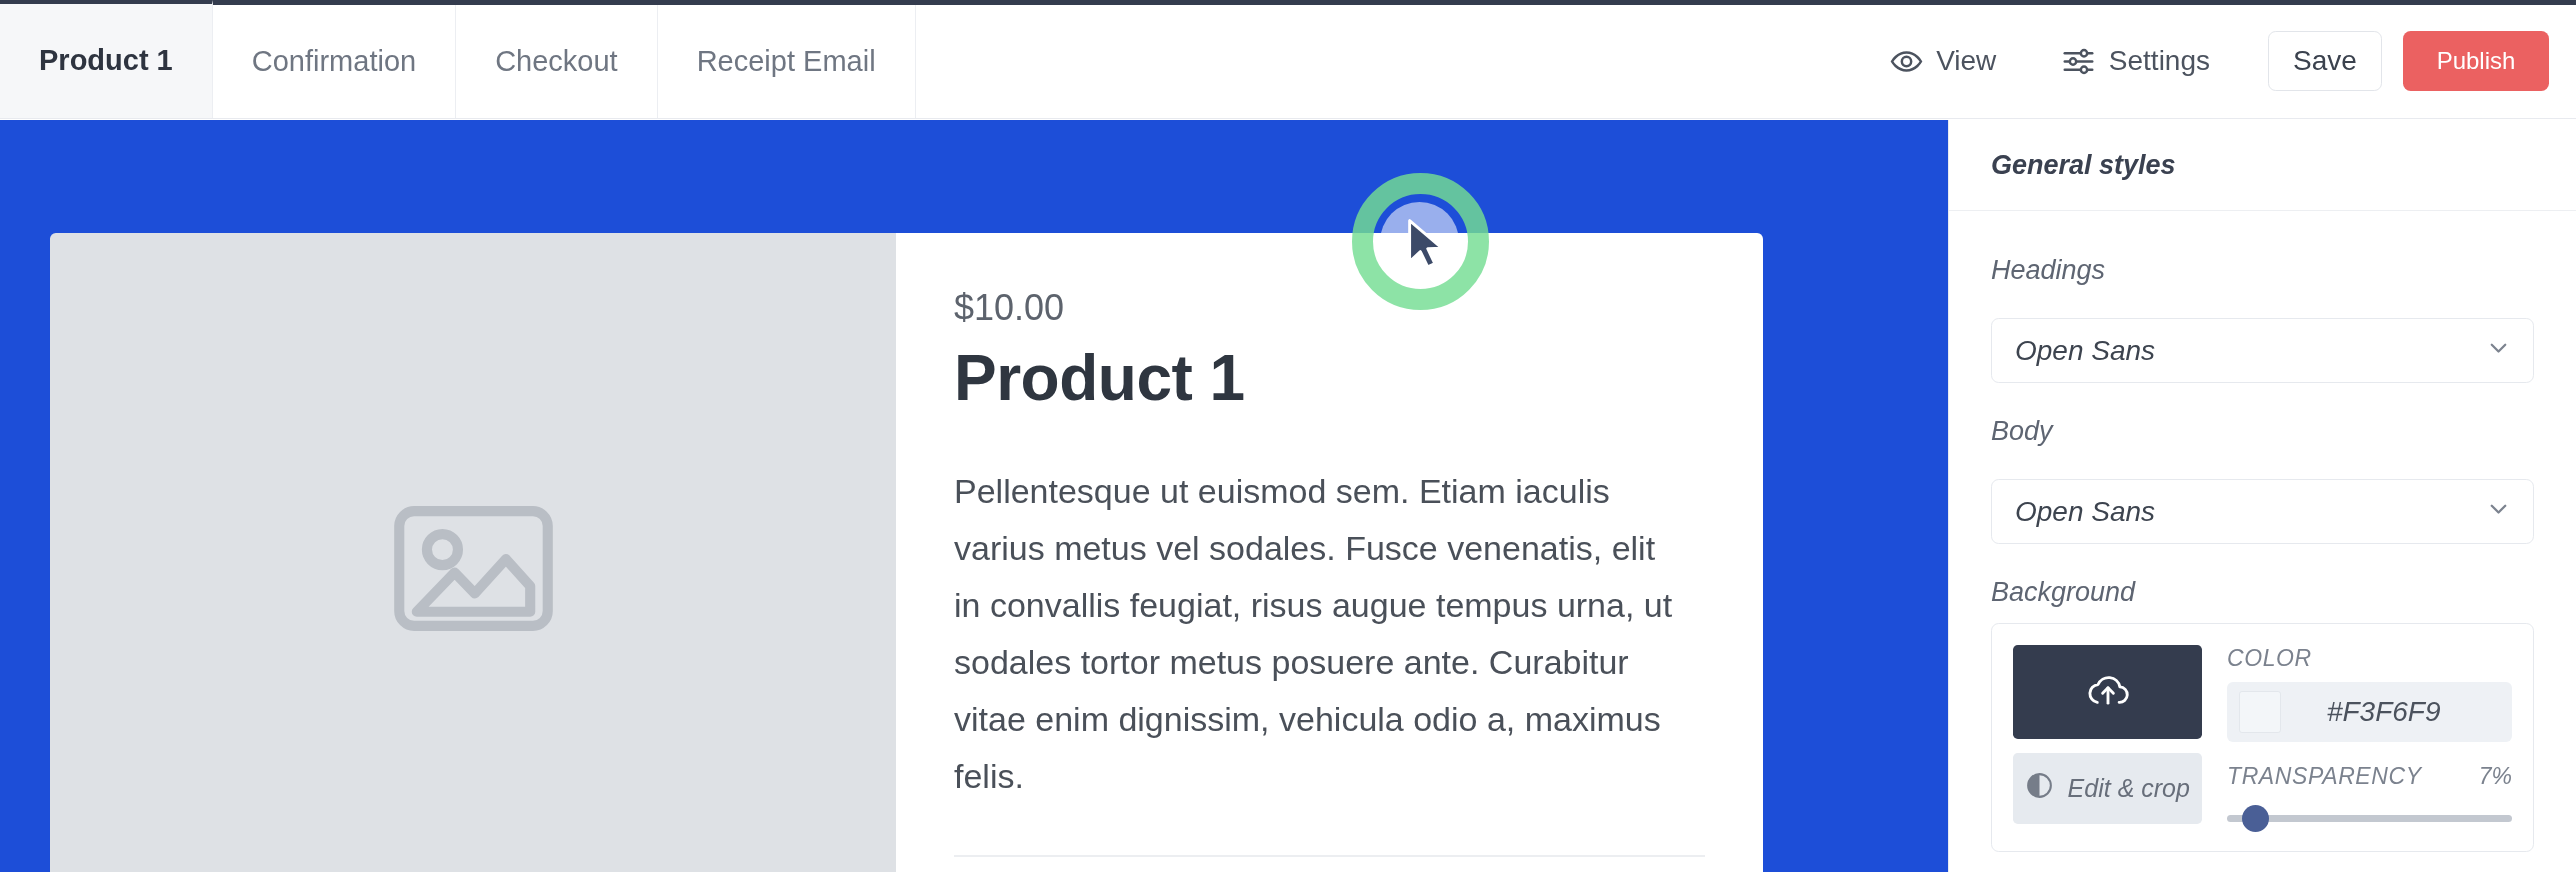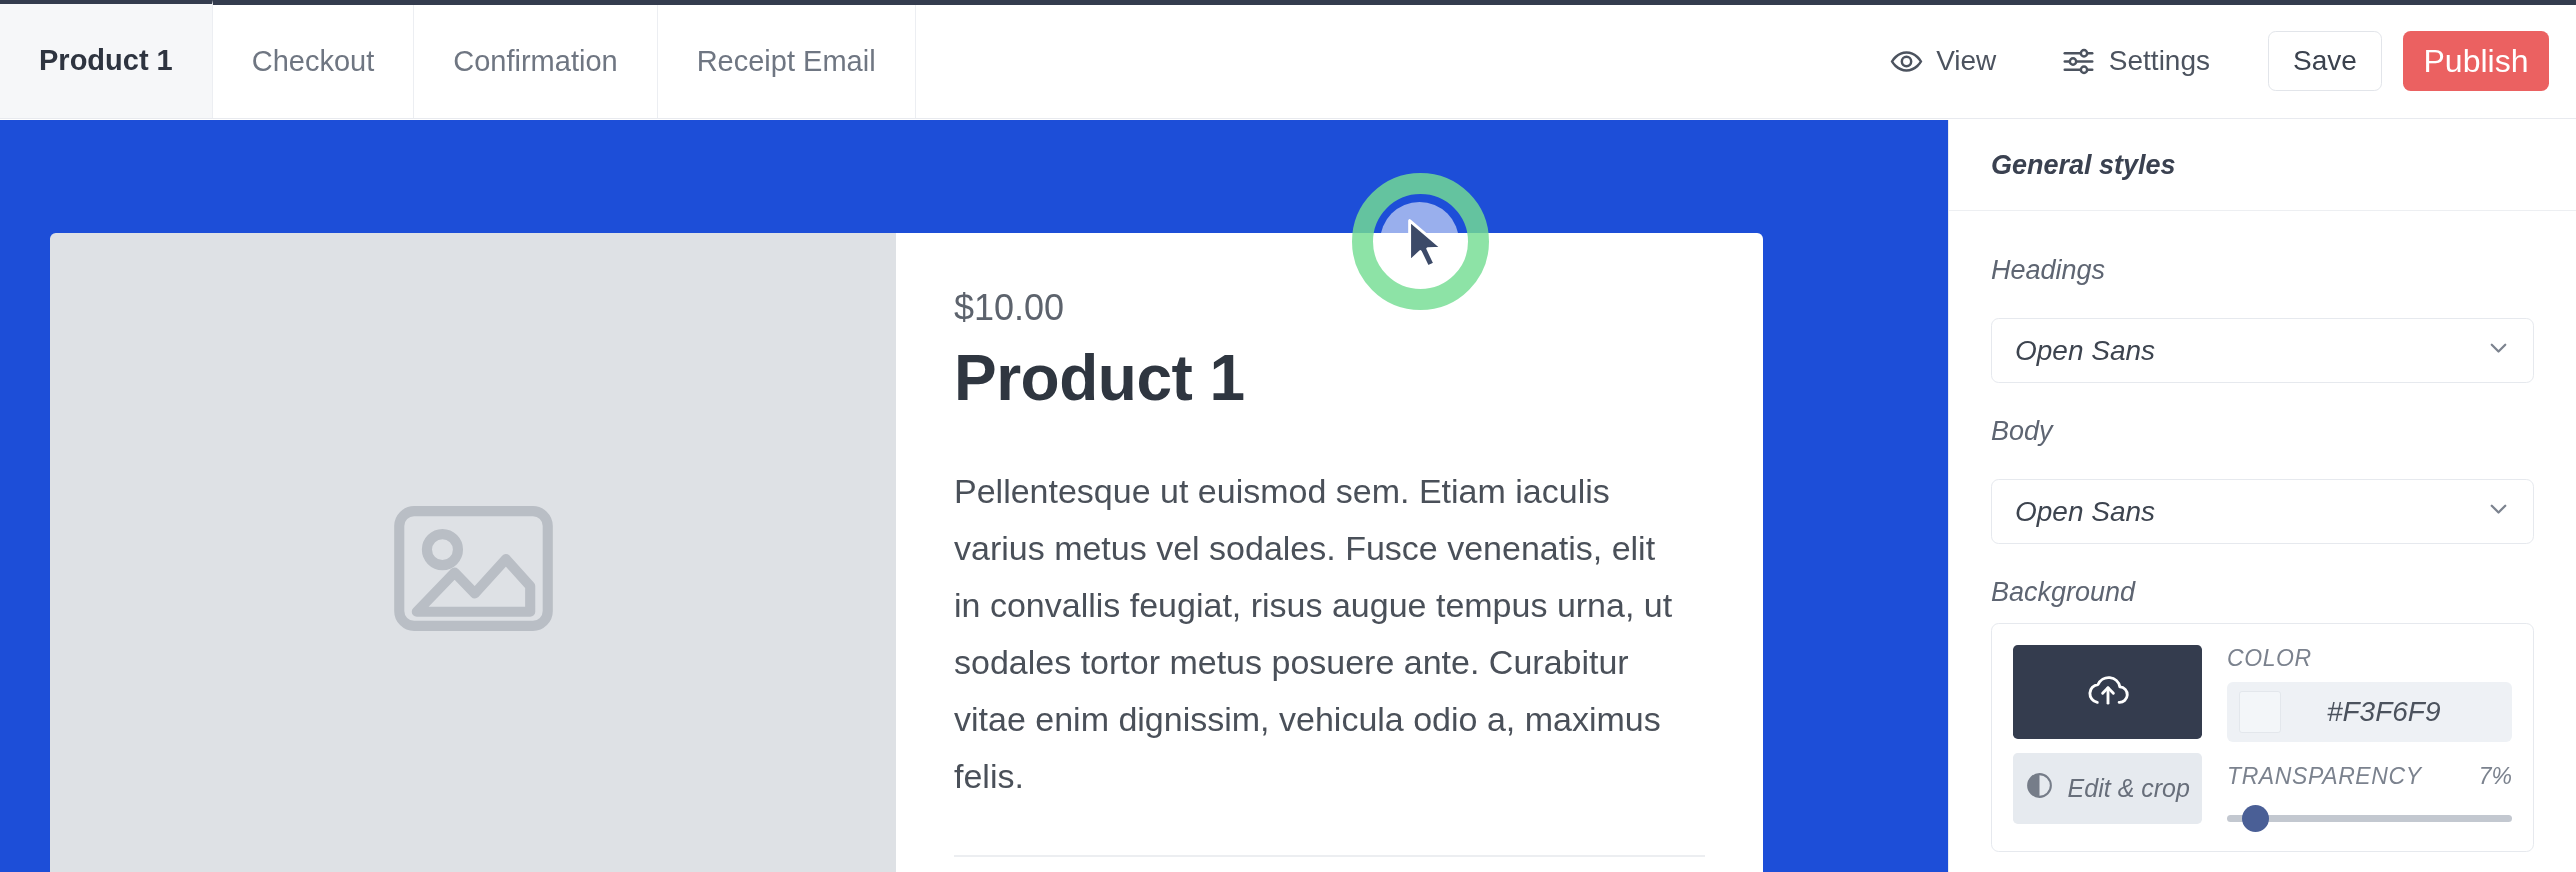--- a/index.html
+++ b/index.html
@@ -55,21 +55,21 @@
     display: flex; align-items: center; justify-content: center;
     width: 114px; height: 60px; margin-left: 25px;
     border: 1.9px solid #e2e5ea; border-radius: 7.7px;
     background: #ffffff; color: #3b424e; font-size: 28px;
     cursor: pointer;
   }
   .btn-publish {
     display: flex; align-items: center; justify-content: center;
     width: 146px; height: 60px; margin-left: 21px;
     border-radius: 7.7px;
-    background: #eb6161; color: #ffffff; font-size: 32px;
+    background: #eb6161; color: #ffffff; font-size: 24px;
     cursor: pointer;
   }
 
   
   .canvas {
     position: absolute; left: 0; top: 120px;
     width: 1948px; height: 752px;
     background: #1d4ed8;
     overflow: hidden;
   }
@@ -219,24 +219,24 @@
 <div id="app">
 
   <div class="top-strip"></div>
 
   <div class="header">
     <div class="tabs">
       <div class="tab active" style="border-top:4.8px solid #343c4e;margin-top:-4.8px;">
         <span>Product 1</span>
       </div>
       <div class="tab">
+        <span>Confirmation</span>
+      </div>
+      <div class="tab">
         <span>Checkout</span>
-      </div>
-      <div class="tab">
-        <span>Confirmation</span>
       </div>
       <div class="tab">
         <span>Receipt Email</span>
       </div>
     </div>
 
     <div class="header-spacer"></div>
 
     <div class="header-actions">
 

